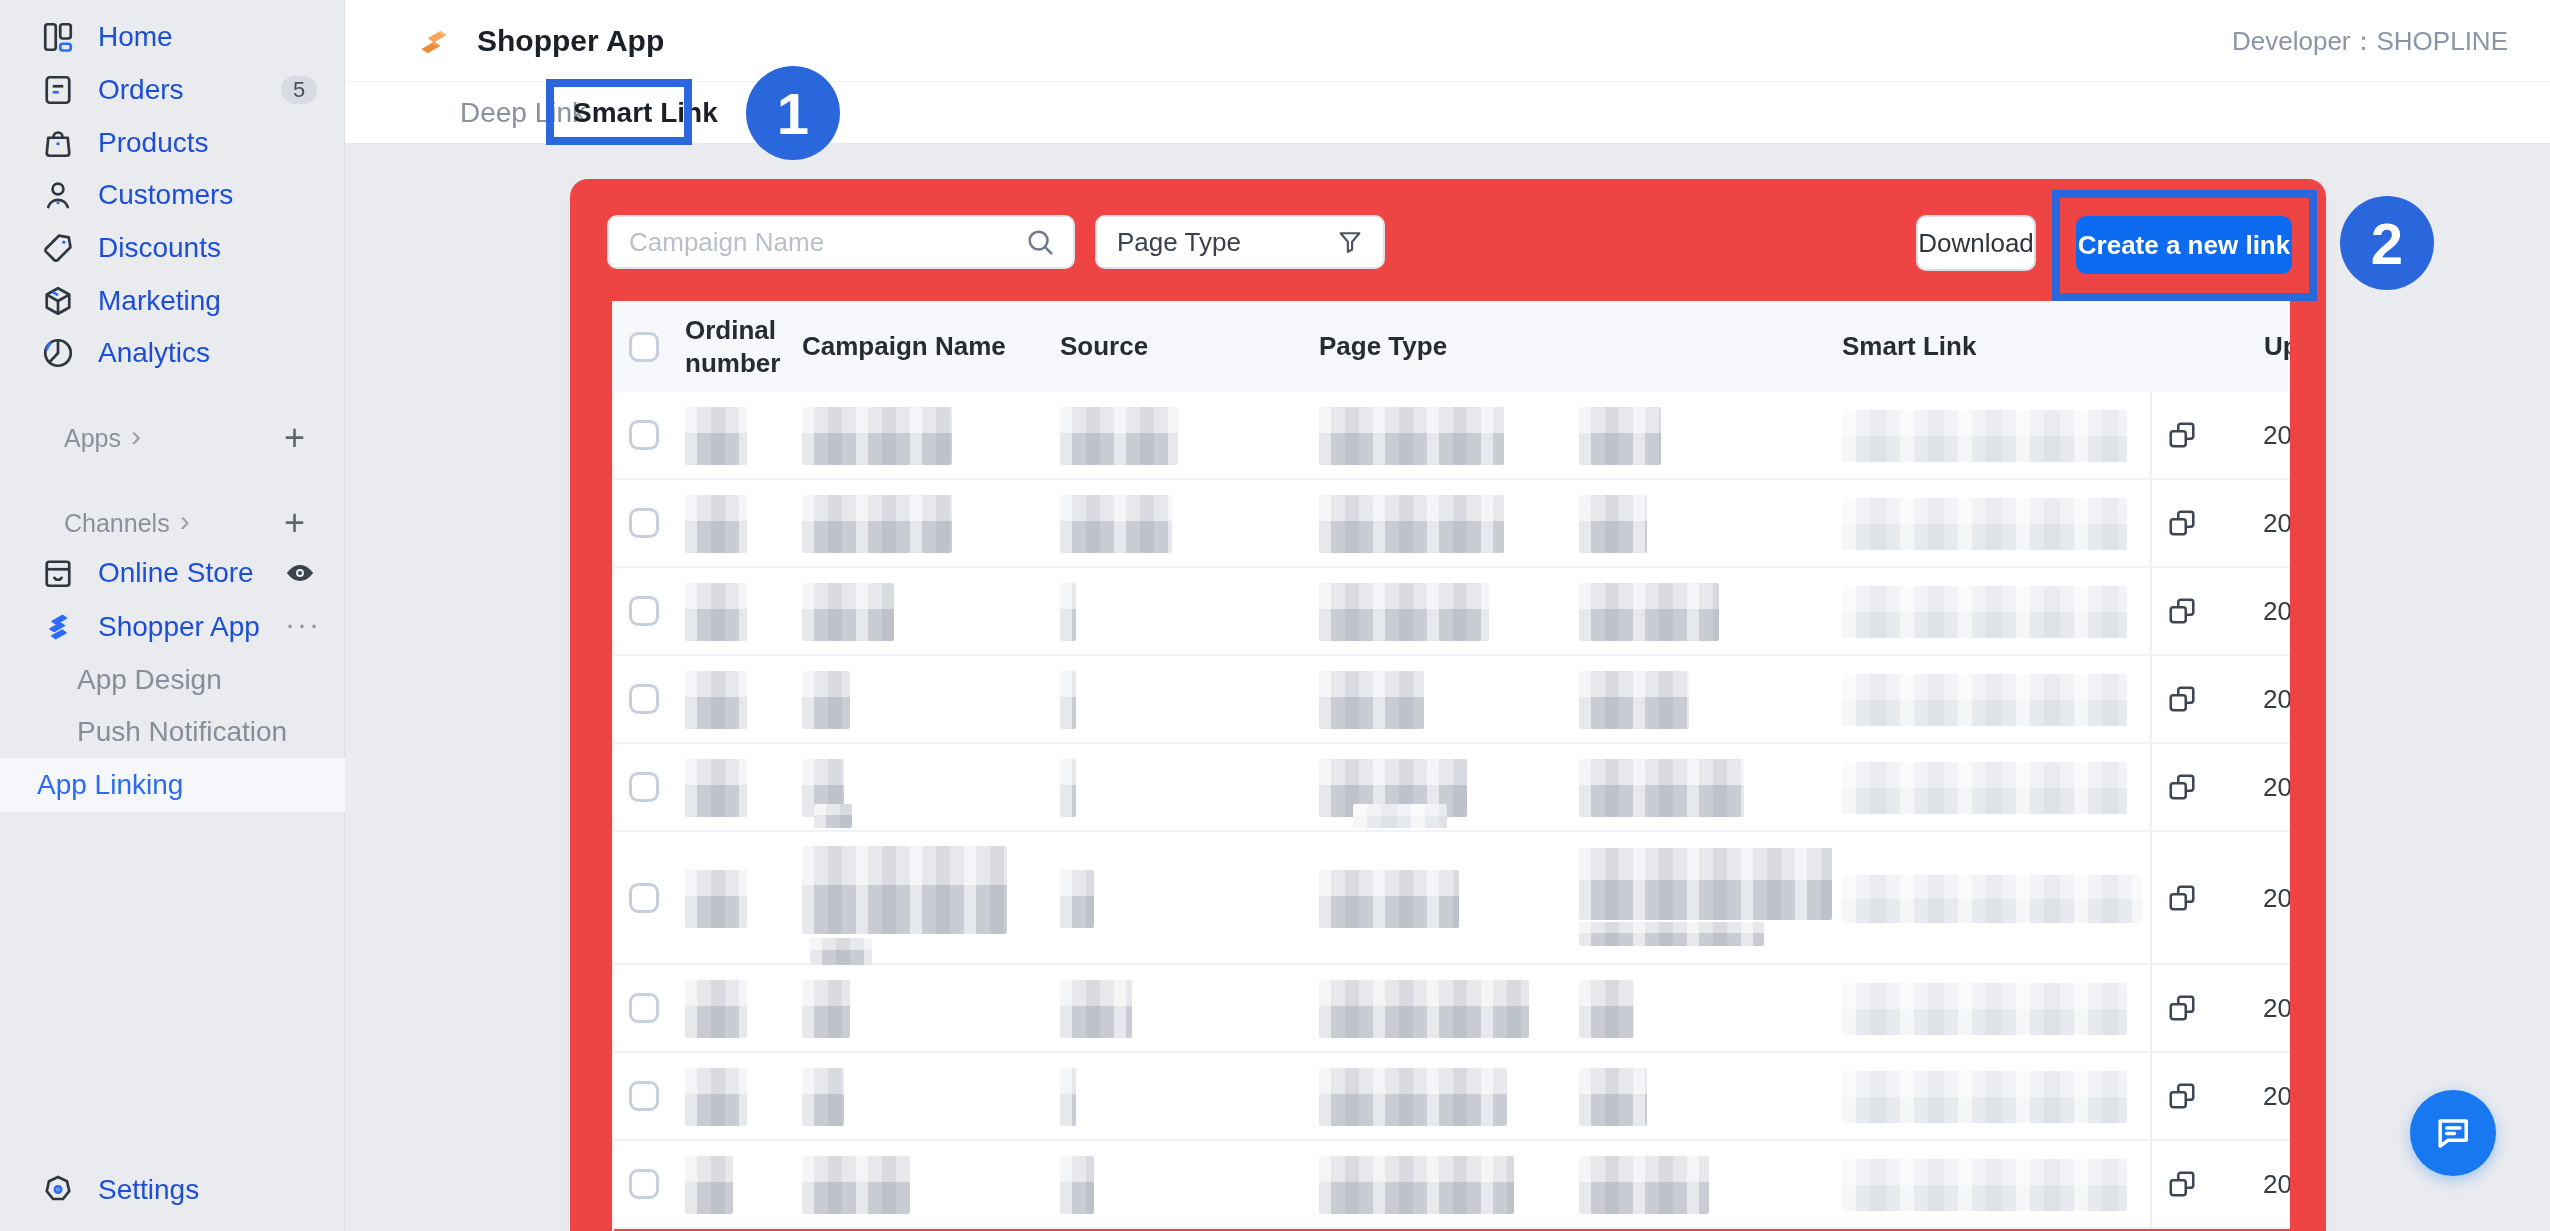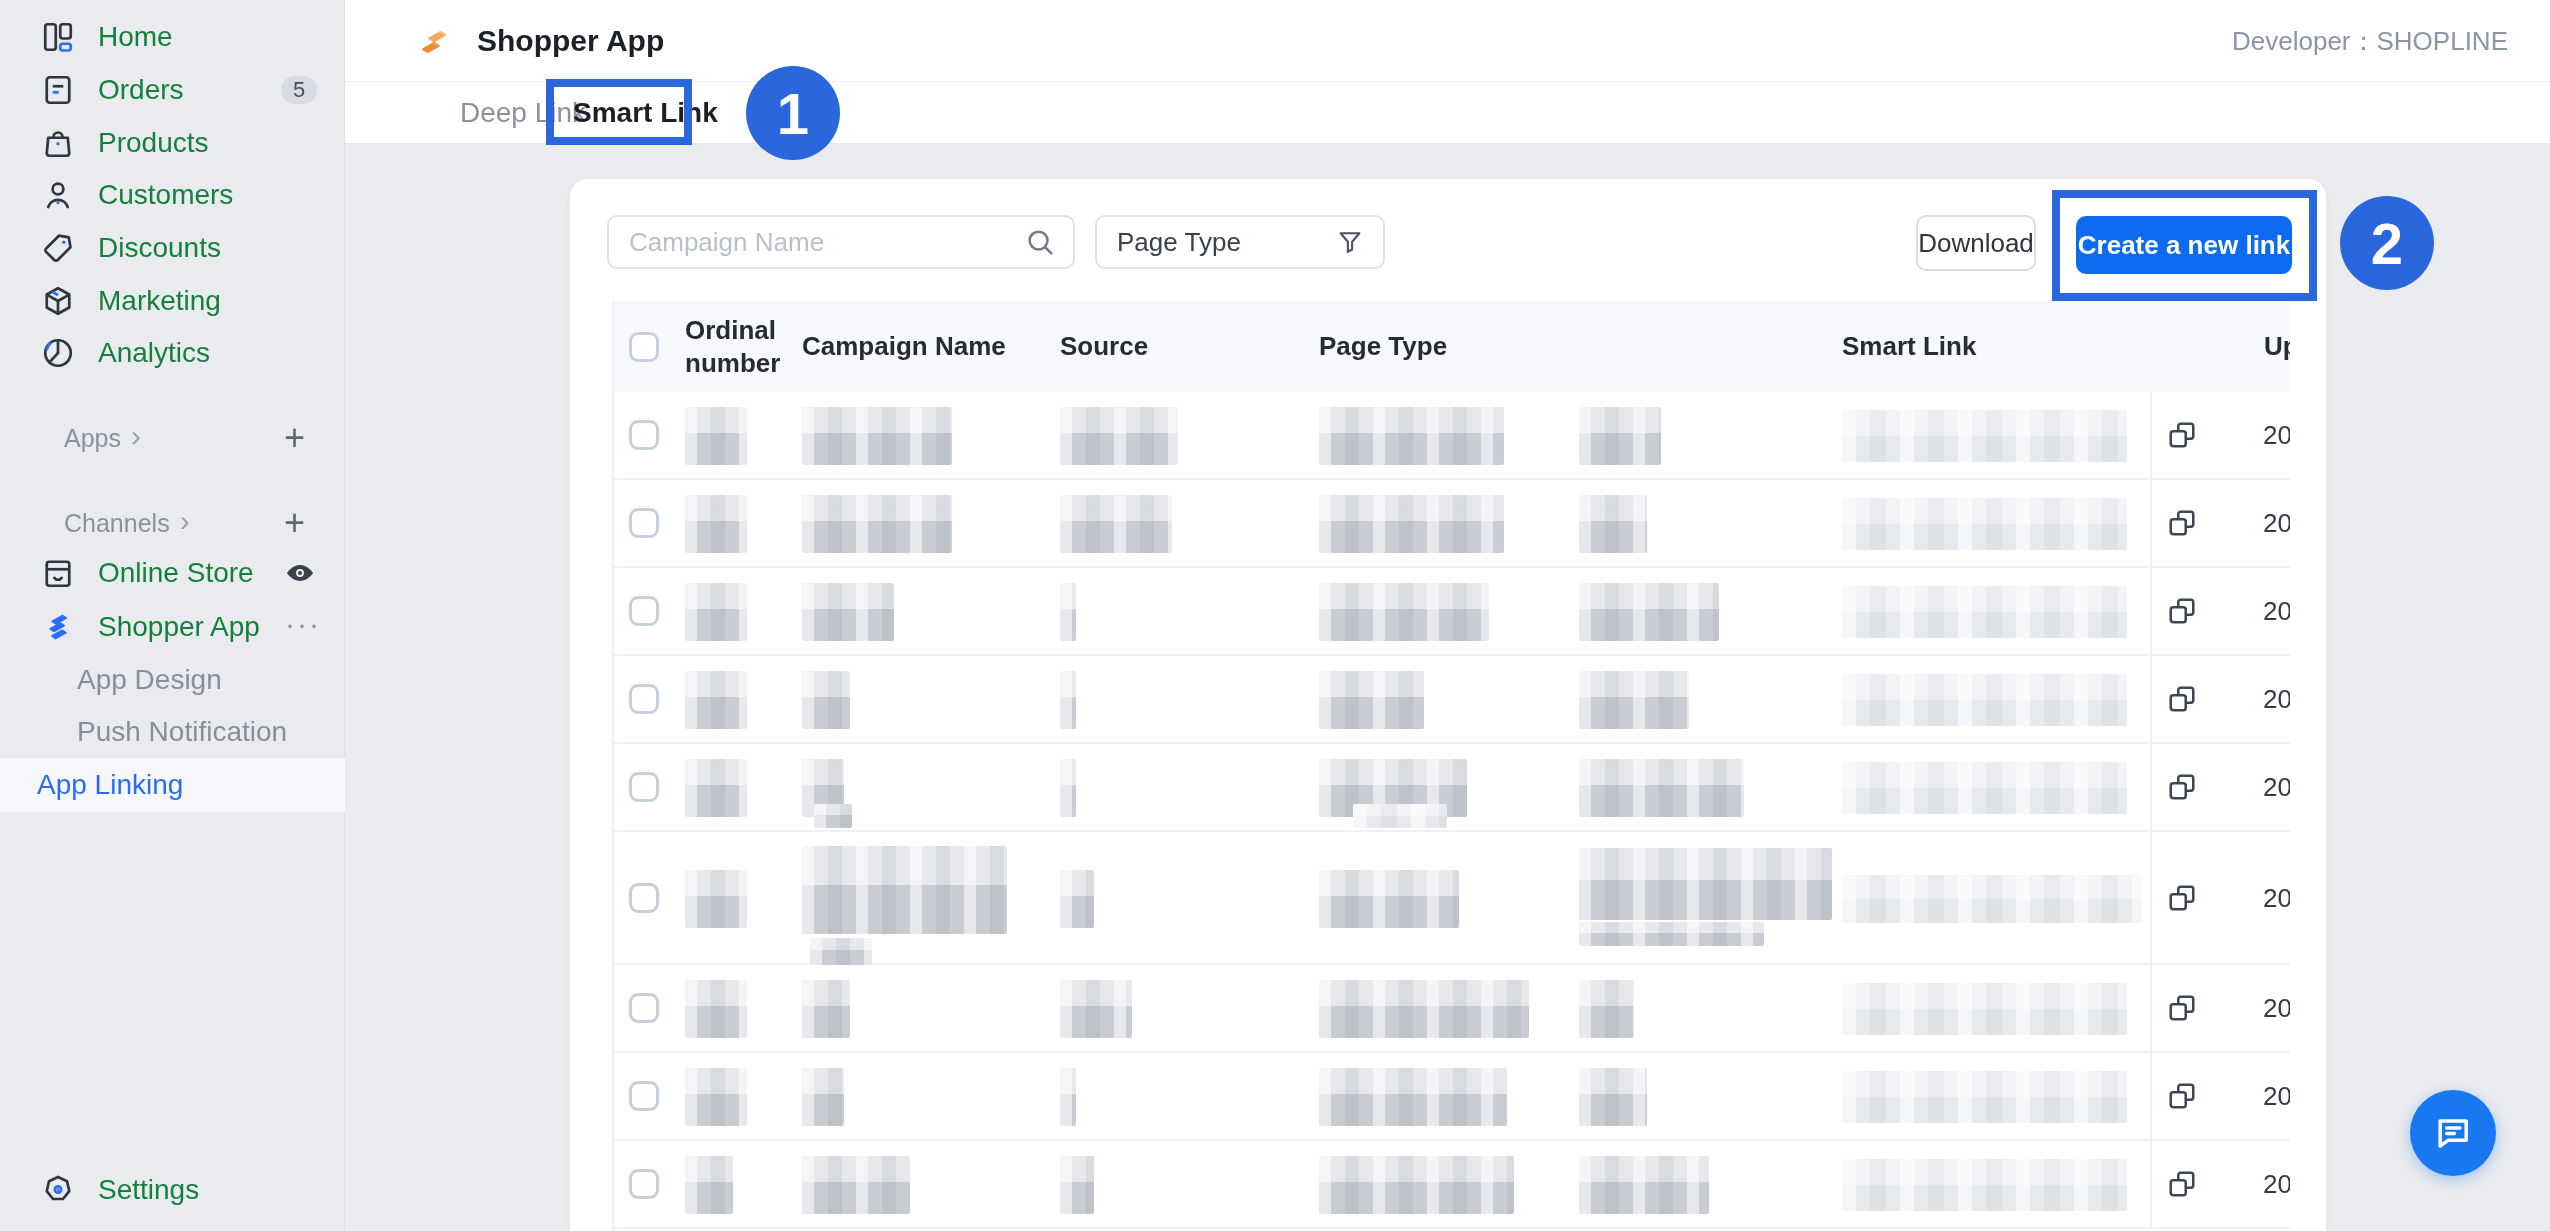--- a/index.html
+++ b/index.html
@@ -2,21 +2,21 @@
 <html><head>
 <meta charset="utf-8">
 <style>
   * { margin:0; padding:0; box-sizing:border-box; }
   html,body { width:2550px; height:1231px; overflow:hidden; }
   body { position:relative; background:#e9ebee; font-family:"Liberation Sans", sans-serif; color:#21262d; }
 
   
   .sidebar { position:absolute; left:0; top:0; width:345px; height:1231px; background:#e9ebee; border-right:1px solid #dcdfe4; }
   .side-item { position:absolute; left:0; width:345px; height:53px; display:flex; align-items:center; padding-left:40px; cursor:pointer; }
-  .side-item .lbl { margin-left:22px; font-size:28px; color:#15803d; }
+  .side-item .lbl { margin-left:22px; font-size:28px; color:#1d4ed8; }
   .side-item svg.nav-ic { width:36px; height:36px; flex:0 0 36px; }
   .badge { position:absolute; left:281px; top:50%; transform:translateY(-50%); min-width:36px; height:28px; background:#d8dbe1; border-radius:15px; font-size:22px; color:#4a5159; display:flex; align-items:center; justify-content:center; padding:0 8px; }
   .group-row { position:absolute; left:0; width:345px; height:52px; display:flex; align-items:center; padding-left:64px; cursor:pointer; }
   .group-row .glbl { font-size:25px; color:#8a919c; }
   .group-row .chev { font-size:30px; color:#9aa1ab; margin-left:10px; line-height:1; transform:translateY(-2px); }
   .plus { position:absolute; left:284px; top:50%; transform:translateY(-50%); font-size:36px; font-weight:400; color:#5f6670; line-height:1; }
   .right-ic { position:absolute; left:283px; top:50%; transform:translateY(-50%); width:34px; height:34px; }
   .dots { position:absolute; left:285px; top:50%; transform:translateY(-58%); font-size:30px; color:#8b929c; letter-spacing:2px; }
   .sub-item { position:absolute; left:0; width:345px; height:52px; display:flex; align-items:center; padding-left:77px; font-size:28px; color:#868e99; cursor:pointer; }
   .sub-item.active { background:#f5f7fa; color:#2b6bf3; height:54px;padding-left:37px; }
@@ -26,21 +26,21 @@
   .title-row { position:absolute; left:0; top:0; width:100%; height:82px; border-bottom:1px solid #f0f1f4; }
   .app-logo { position:absolute; left:71px; top:23px; width:36px; height:38px; }
   .app-title { position:absolute; left:132px; top:0; height:82px; display:flex; align-items:center; font-size:30px; font-weight:bold; color:#1c2128; }
   .developer { position:absolute; right:42px; top:0; height:82px; display:flex; align-items:center; font-size:26px; color:#8b95a6; }
   .tabs-row { position:absolute; left:0; top:82px; width:100%; height:62px; }
   .tab { position:absolute; top:0; height:62px; display:flex; align-items:center; font-size:28px; cursor:pointer; }
   .tab.deep { left:115px; color:#8a919c; }
   .tab.smart { left:228px; color:#1b2027; font-weight:bold; }
 
   
-  .card { position:absolute; left:570px; top:179px; width:1756px; height:1052px; background:#ffffff; border-radius:18px 18px 0 0; box-shadow:0 2px 8px rgba(30,40,60,0.04); }
+  .card { position:absolute; left:570px; top:179px; width:1756px; height:1052px; background:#ef4444; border-radius:18px 18px 0 0; box-shadow:0 2px 8px rgba(30,40,60,0.04); }
 
   .search-box { position:absolute; left:37px; top:36px; width:468px; height:54px; border:2px solid #dfe2e8; border-radius:10px; background:#fff; display:flex; align-items:center; }
   .search-box input { border:none; outline:none; flex:1; height:100%; padding:0 20px; font-size:26px; font-family:"Liberation Sans",sans-serif; color:#3a414c; background:transparent; }
   .search-box input::placeholder { color:#b9c0cb; }
   .search-box svg { width:34px; height:34px; margin-right:16px; flex:0 0 34px; }
 
   .select-box { position:absolute; left:525px; top:36px; width:290px; height:54px; border:2px solid #dfe2e8; border-radius:10px; background:#fff; display:flex; align-items:center; justify-content:space-between; padding:0 18px 0 20px; cursor:pointer; }
   .select-box .sel-lbl { font-size:26px; color:#3a414c; }
   .select-box svg { width:30px; height:30px; }
 

